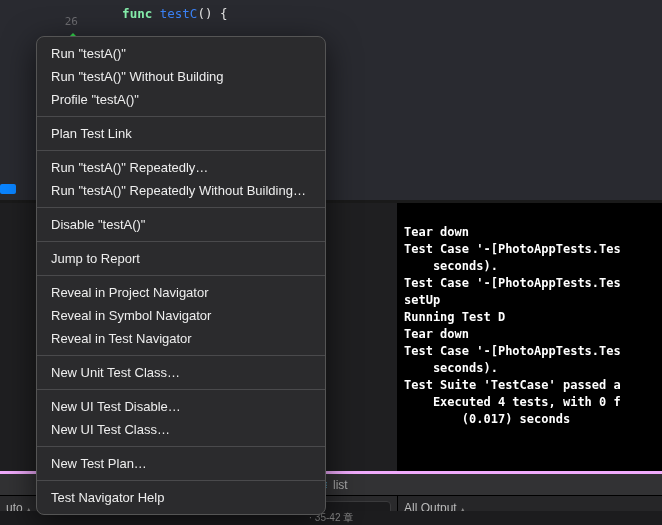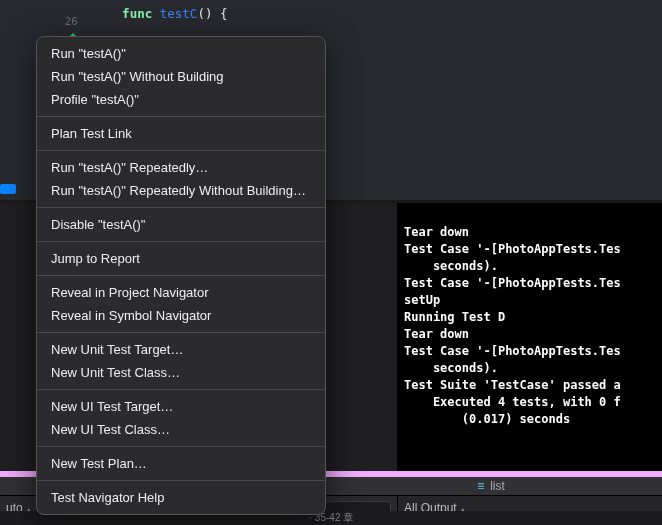--- a/index.html
+++ b/index.html
@@ -168,28 +168,27 @@
     display: flex;
     align-items: center;
     gap: 4px;
   }
   .tabstrip {
     position: absolute;
     left: 0; right: 0;
     bottom: 30px;
     height: 24px;
     background: #323234;
-    border-top: 6px solid #f0abfc;
+    border-top: 3px solid #f0abfc;
     display: flex;
     align-items: center;
     padding-left: 320px;
     gap: 6px;
     font-size: 12px;
     color: #aaa;
-    justify-content: center;
   }
   .status-bar {
     position: absolute;
     left: 0; right: 0; bottom: 0;
     height: 14px;
     background: #1c1c1e;
     color: #888;
     font-size: 10px;
     display: flex;
     align-items: center;
@@ -243,25 +242,25 @@
   <div class="menu-sep"></div>
   <div class="menu-item">Run "testA()" Repeatedly…</div>
   <div class="menu-item">Run "testA()" Repeatedly Without Building…</div>
   <div class="menu-sep"></div>
   <div class="menu-item">Disable "testA()"</div>
   <div class="menu-sep"></div>
   <div class="menu-item">Jump to Report</div>
   <div class="menu-sep"></div>
   <div class="menu-item">Reveal in Project Navigator</div>
   <div class="menu-item">Reveal in Symbol Navigator</div>
-  <div class="menu-sep"></div>
-  <div class="menu-item">New Unit Test Target…</div>
+  <div class="menu-item">Reveal in Test Navigator</div>
+  <div class="menu-sep"></div>
   <div class="menu-item">New Unit Test Class…</div>
   <div class="menu-sep"></div>
-  <div class="menu-item">New UI Test Target…</div>
+  <div class="menu-item">New UI Test Disable…</div>
   <div class="menu-item">New UI Test Class…</div>
   <div class="menu-sep"></div>
   <div class="menu-item">New Test Plan…</div>
   <div class="menu-sep"></div>
   <div class="menu-item">Test Navigator Help</div>
 </div>
 
 <div class="mid-bar"></div>
 
 <div class="lower">

